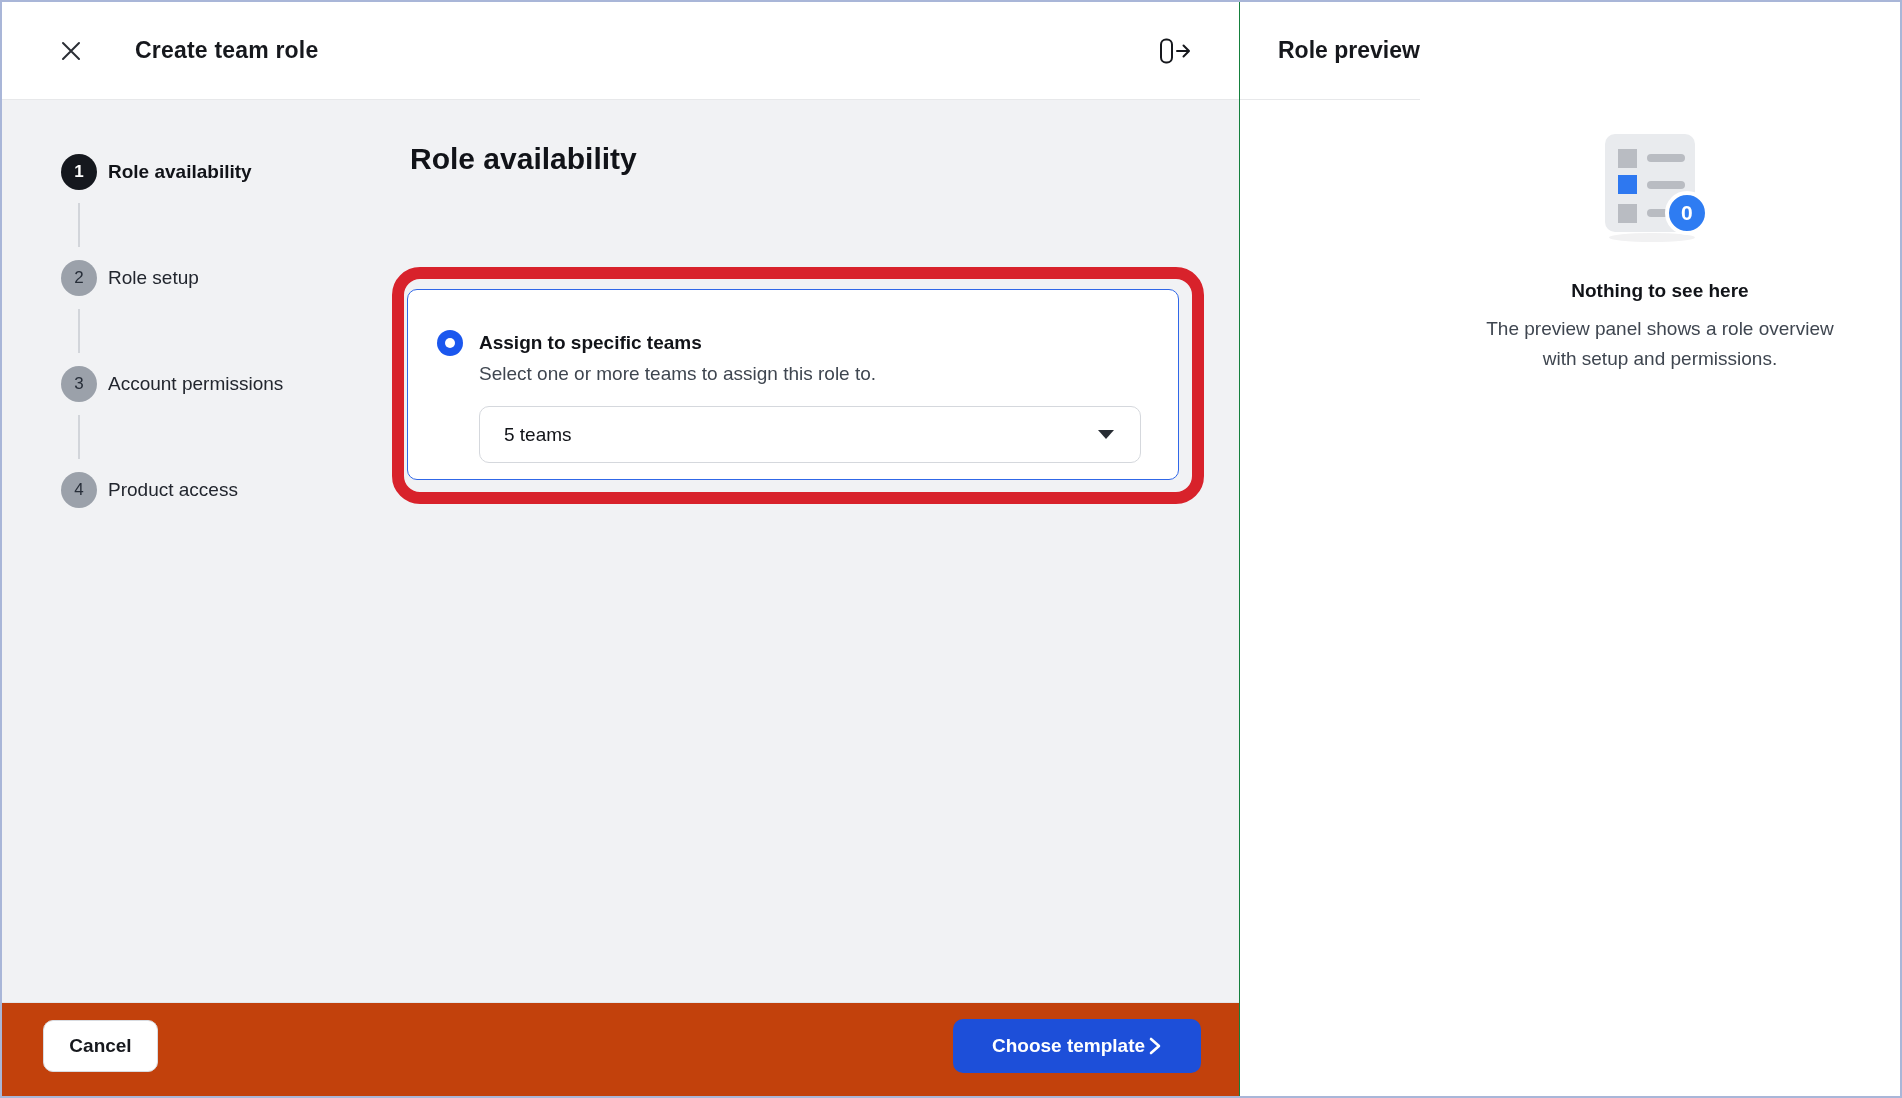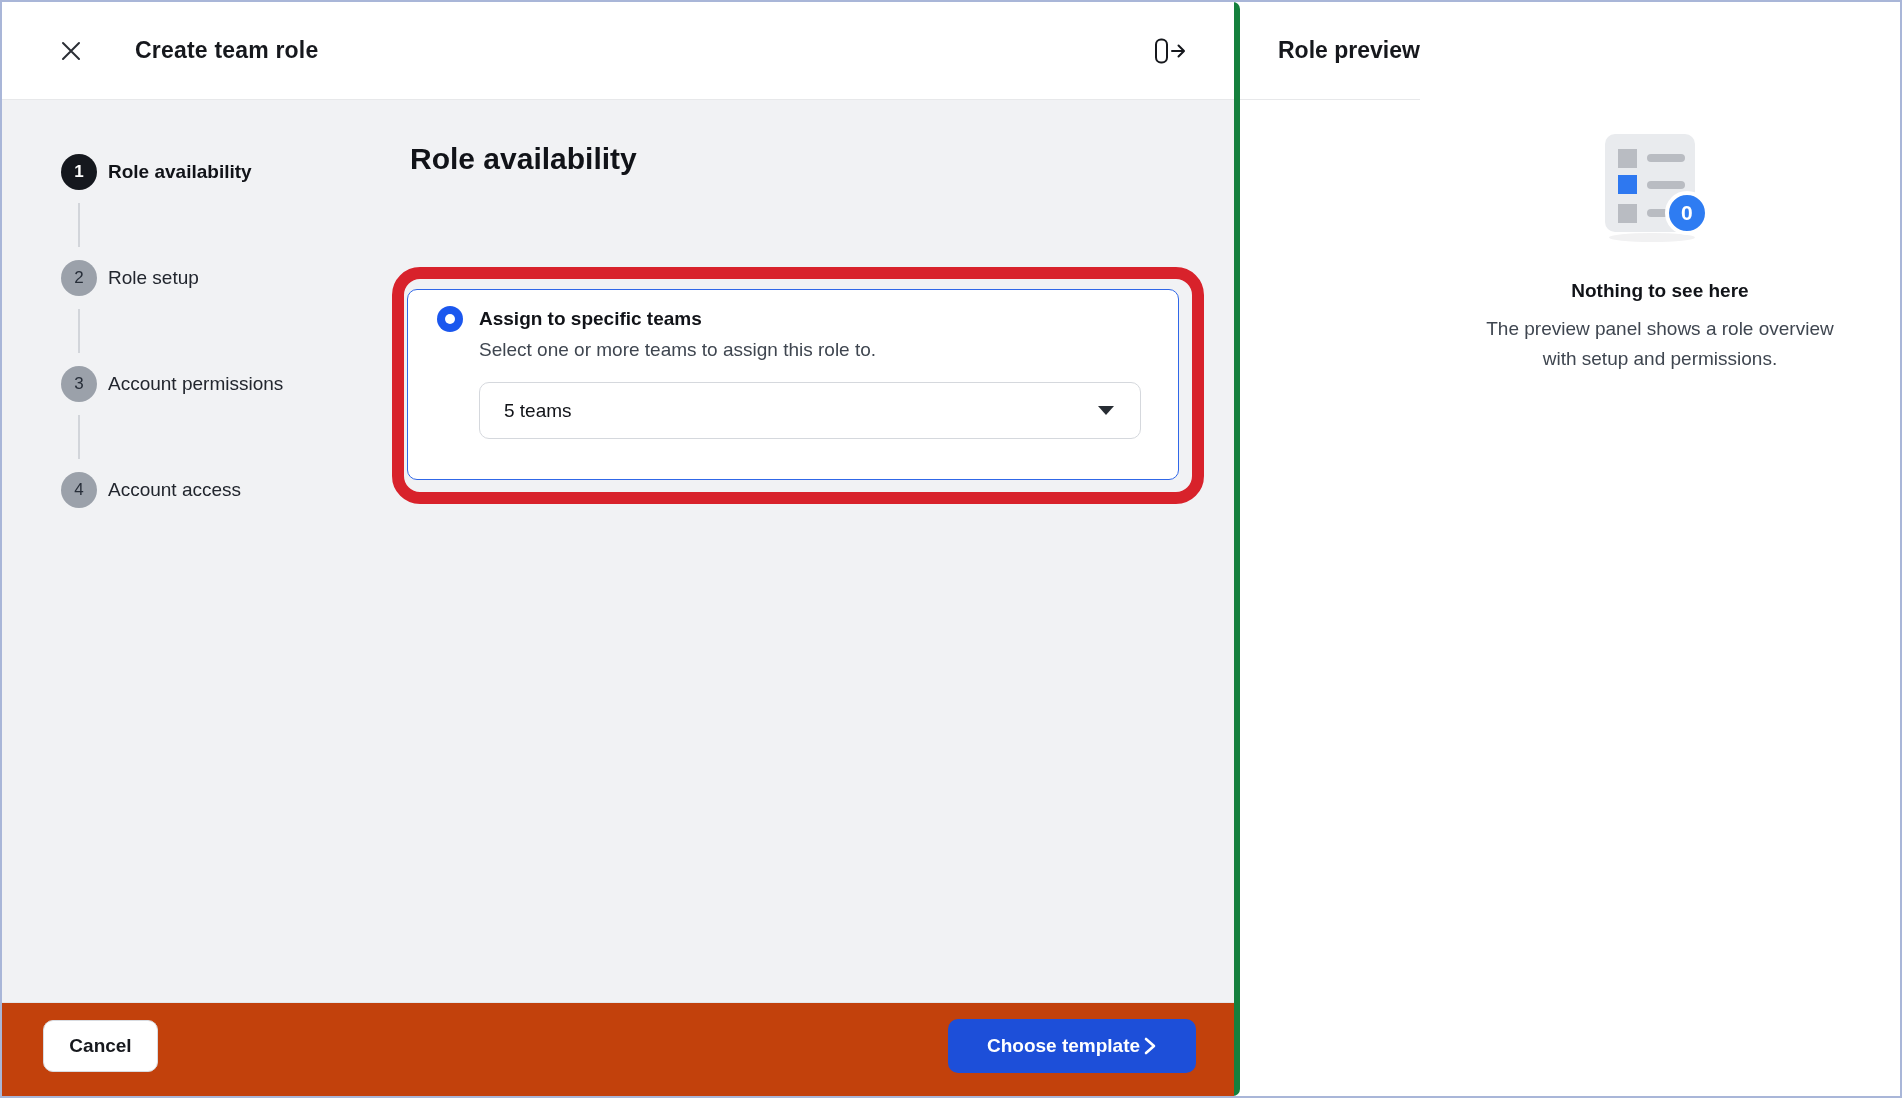--- a/index.html
+++ b/index.html
@@ -8,22 +8,22 @@
 
   .screen {
     width:1902px; height:1098px;
     border:2px solid #a9b6d8;
     display:flex; background:#fff; overflow:hidden;
   }
 
   
   .wizard {
     width:1238px; height:100%;
-    border-right:6px solid #15803d;
-    display:flex; flex-direction:column; background:#f1f2f4;border-radius:7px;
+    border-right:1px solid #15803d;
+    display:flex; flex-direction:column; background:#f1f2f4;
   }
 
   .wizard-header {
     height:98px; background:#fff; border-bottom:1px solid #e7e8ea;
     display:flex; align-items:center; flex:0 0 auto;
   }
   .close-btn {
     width:34px; height:34px; margin-left:52px;
     display:flex; align-items:center; justify-content:center;
     background:transparent; border:none; cursor:pointer;
@@ -58,21 +58,21 @@
   .annotation-ring {
     position:absolute; left:390px; top:167px; width:812px; height:237px;
     border:12px solid #d8222b; border-radius:28px; pointer-events:none; z-index:5;
   }
 
   .option-card {
     position:absolute; left:405px; width:772px; background:#fff; border-radius:10px;
   }
   .option-card.selected { top:189px; height:191px; border:1px solid #3067e8; }
   .option-card.unselected { top:409px; height:115px; border:1px solid #e4e6e9; }
-  .option-card .card-inner { padding:16px 0 0 29px; }
+  .option-card .card-inner { padding:40px 0 0 29px; }
   .option-card.unselected .card-inner { padding-top:24px; }
 
   .option-head { display:flex; align-items:center; gap:16px; cursor:pointer; }
   .radio {
     width:26px; height:26px; border-radius:50%; flex:0 0 auto; position:relative;
   }
   .radio.on { background:#1b57ee; }
   .radio.on::after {
     content:""; position:absolute; left:8px; top:8px; width:10px; height:10px;
     border-radius:50%; background:#fff;
@@ -179,21 +179,21 @@
           <div class="step-label">Role setup</div>
         </div>
         <div class="step-connector"></div>
         <div class="step-row">
           <div class="step-circle">3</div>
           <div class="step-label">Account permissions</div>
         </div>
         <div class="step-connector"></div>
         <div class="step-row">
           <div class="step-circle">4</div>
-          <div class="step-label">Account access</div>
+          <div class="step-label">Product access</div>
         </div>
       </div>
 
       <h1 class="content-heading">Role availability</h1>
 
       <div class="annotation-ring"></div>
 
       <div class="option-card selected">
         <div class="card-inner">
           <div class="option-head">

